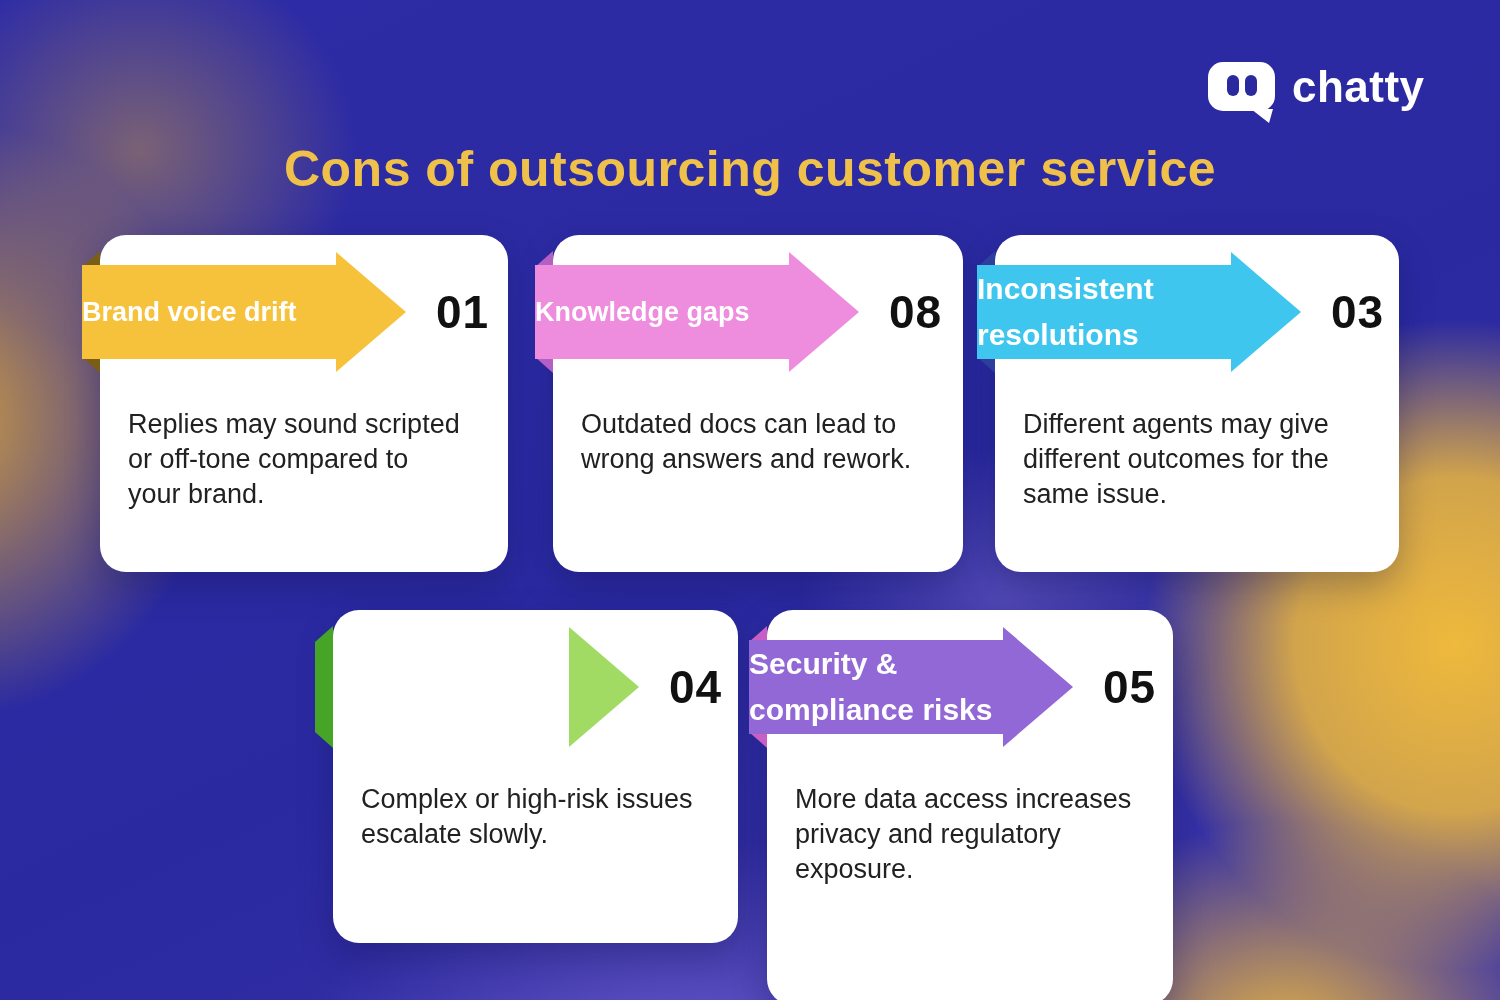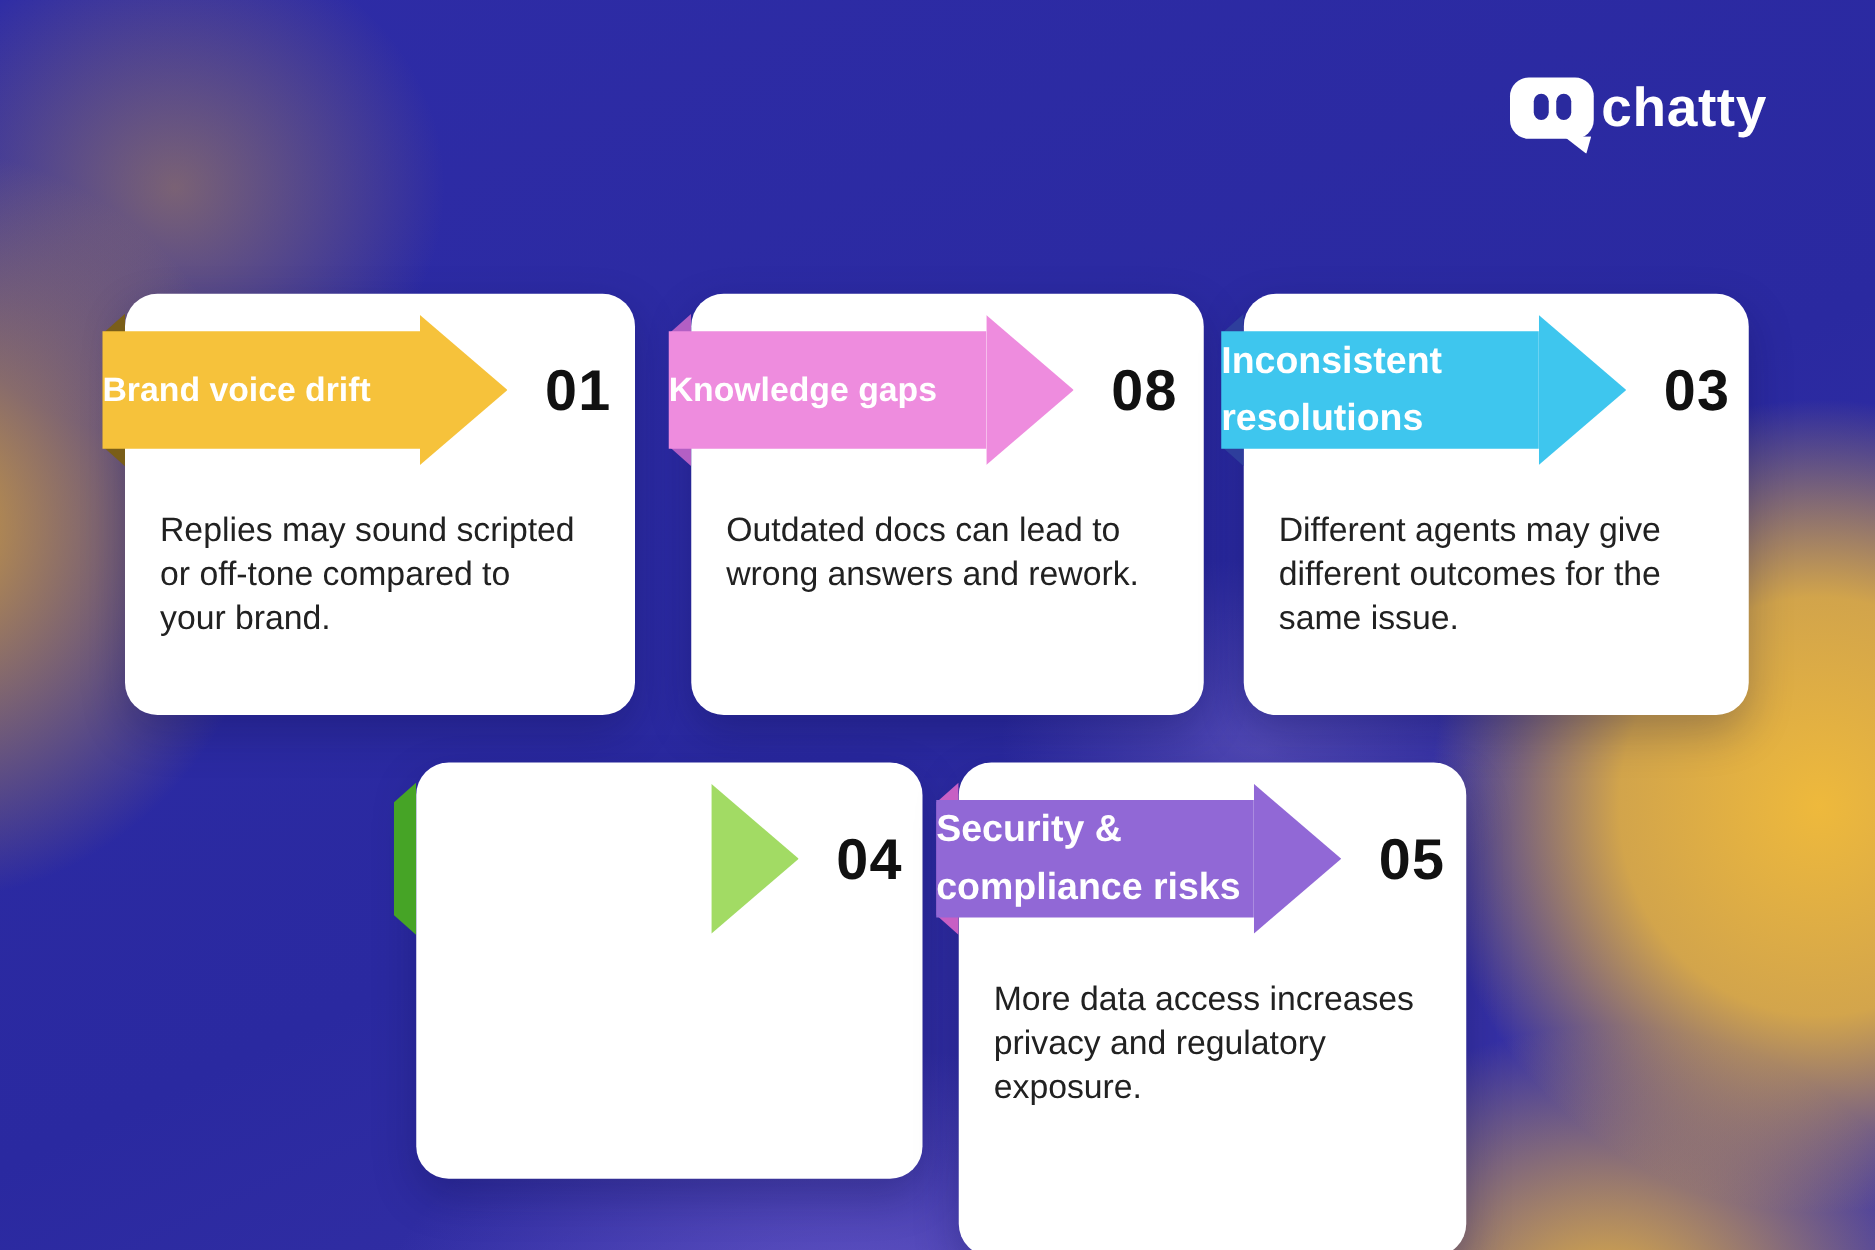--- a/index.html
+++ b/index.html
@@ -13,21 +13,21 @@
       radial-gradient(420px 440px at 1455px 645px, rgba(238,185,60,1) 0%, rgba(238,185,60,0.85) 38%, rgba(238,185,60,0) 74%),
       radial-gradient(400px 330px at 1285px 1045px, rgba(238,185,60,0.95) 0%, rgba(238,185,60,0) 68%),
       radial-gradient(400px 430px at -60px 420px, rgba(216,164,58,0.95) 0%, rgba(216,164,58,0) 70%),
       radial-gradient(300px 280px at 140px 150px, rgba(216,164,58,0.45) 0%, rgba(216,164,58,0) 72%),
       radial-gradient(560px 330px at 690px 1070px, rgba(142,120,226,0.55) 0%, rgba(142,120,226,0) 70%),
       radial-gradient(300px 220px at 1010px 600px, rgba(150,130,220,0.35) 0%, rgba(150,130,220,0) 70%),
       linear-gradient(155deg, #2E2CA6 0%, #2A29A0 55%, #3D35A8 100%);
   }
 
   
-  .logo { position: absolute; top: 62px; left: 1208px; display: flex; align-items: center; gap: 6px; }
+  .logo { position: absolute; top: 62px; left: 1208px; display: flex; align-items: center; gap: 17px; }
   .bubble { position: relative; width: 67px; height: 49px; background: #ffffff; border-radius: 15px;
             display: flex; align-items: center; justify-content: center; gap: 6px; }
   .bubble .eye { width: 12px; height: 21px; background: #2A2A9E; border-radius: 6px; margin-top: -3px; }
   .bubble .tail { position: absolute; right: 2px; bottom: -12px; width: 22px; height: 14px; background: #ffffff;
                   clip-path: polygon(0 0, 100% 0, 82% 100%); }
   .brand { color: #ffffff; font-size: 44px; font-weight: 700; letter-spacing: 0.5px; line-height: 49px; }
 
   
   .title { position: absolute; top: 140px; left: 0; width: 100%; margin: 0; text-align: center;
            font-size: 50px; font-weight: 700; color: #EFC14B; letter-spacing: 0.5px; }
@@ -64,20 +64,21 @@
 
   <div class="logo">
     <div class="bubble">
       <span class="eye"></span>
       <span class="eye"></span>
       <span class="tail"></span>
     </div>
     <div class="brand">chatty</div>
   </div>
 
+  <h1 class="title">Cons of outsourcing customer service</h1>
 
   <div class="card c1" style="--band: #F6C23B; --fold: #7A5E18;">
     <div class="ribbon">
       <div class="fold"></div>
       <div class="band">
         <span class="band-label">Brand voice drift</span>
       </div>
       <div class="head"></div>
     </div>
     <div class="num">01</div>
@@ -113,20 +114,22 @@
 different outcomes for the
 same issue.</div>
   </div>
 
   <div class="card c4" style="--band: #A2DB64; --fold: #46A426;">
     <div class="ribbon">
       <div class="fold"></div>
       <div class="head"></div>
     </div>
     <div class="num">04</div>
+    <div class="desc">Complex or high-risk issues
+escalate slowly.</div>
   </div>
 
   <div class="card c5" style="--band: #9168D6; --fold: #C75FC4;">
     <div class="ribbon">
       <div class="fold"></div>
       <div class="band two-line">
         <span class="band-label">Security &amp;
 compliance risks</span>
       </div>
       <div class="head"></div>

